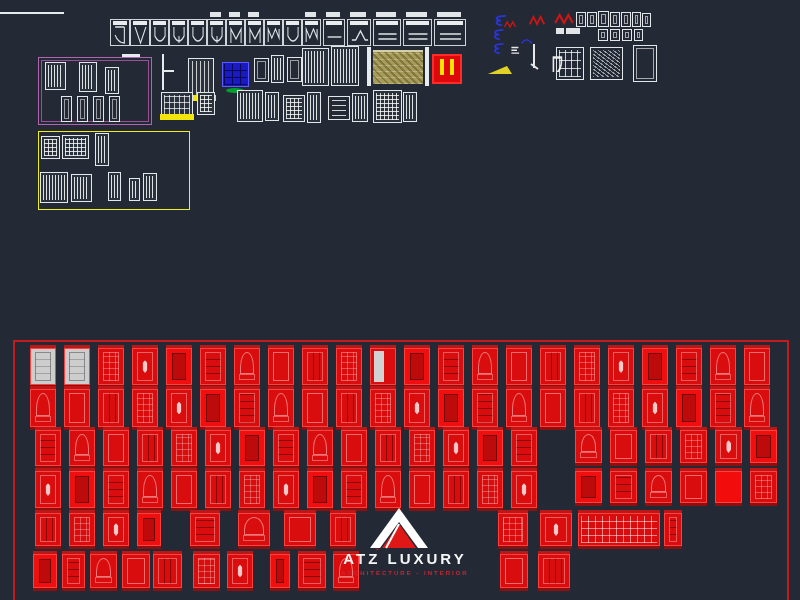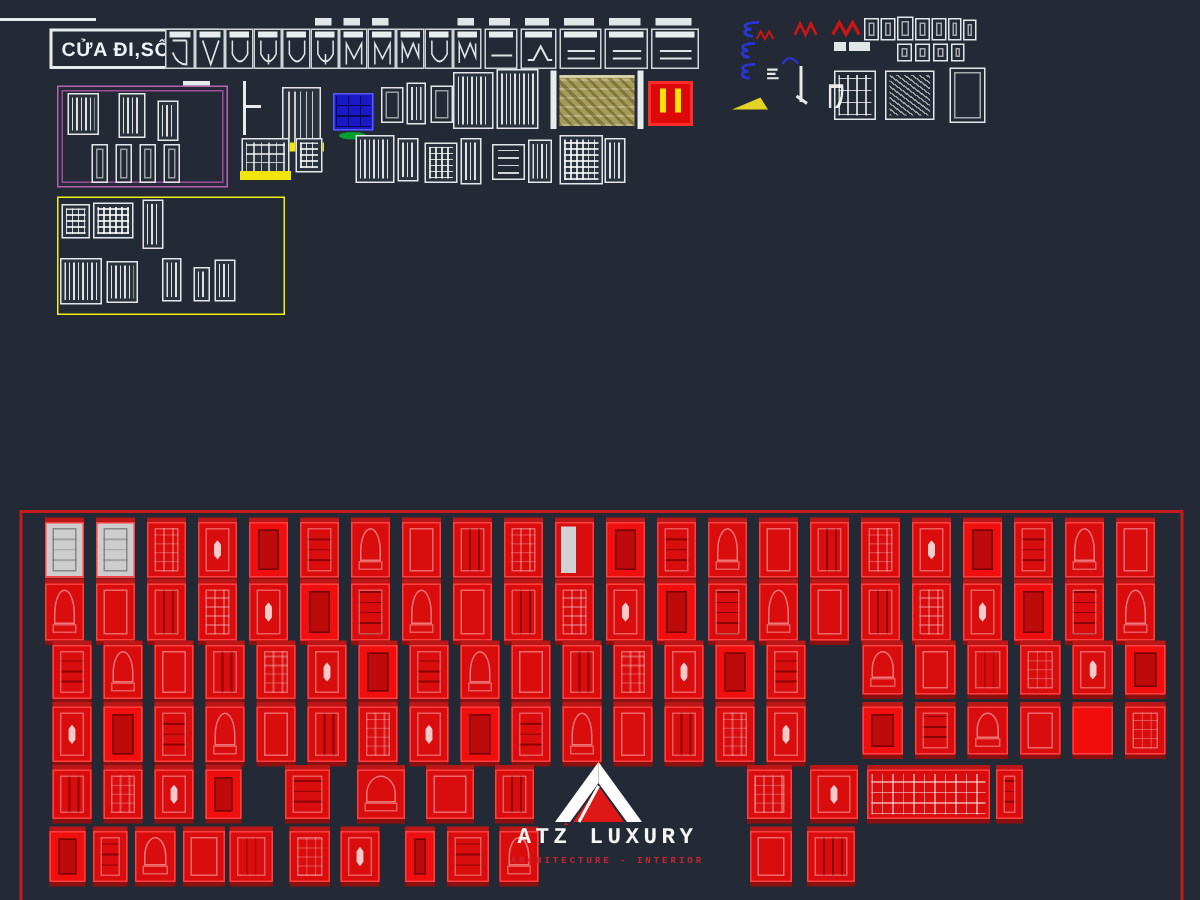--- a/index.html
+++ b/index.html
@@ -94,33 +94,32 @@
   .minidoor{border:1px solid #e4e7ea;box-sizing:border-box;}
   .minidoor::before{content:"";position:absolute;inset:2px;border:1px solid rgba(255,255,255,.6);}
   .panel-grid{border:1px solid #e4e7ea;box-sizing:border-box;}
   .panel-grid::before{content:"";position:absolute;inset:2px;
      background:repeating-linear-gradient(90deg,rgba(255,255,255,.75) 0 1px,transparent 1px 6px),
                 repeating-linear-gradient(0deg,rgba(255,255,255,.75) 0 1px,transparent 1px 8px);}
   .panel-mottle{border:1px solid #e4e7ea;box-sizing:border-box;}
   .panel-mottle::before{content:"";position:absolute;inset:2px;
      background:repeating-linear-gradient(37deg,rgba(255,255,255,.55) 0 1px,transparent 1px 3px);}
   
-  #logo{position:absolute;left:340px;top:498px;width:130px;height:100px;z-index:10;font-family:Liberation Mono, monospace;}
+  #logo{position:absolute;left:340px;top:498px;width:130px;height:100px;z-index:10;}
   #logo svg{position:absolute;left:0;top:0;}
   #logo .lname{position:absolute;left:0;right:0;top:52px;text-align:center;color:#f5f5f5;
       font-size:15px;letter-spacing:3px;font-weight:bold;}
   #logo .ltag{position:absolute;left:0;right:0;top:72px;text-align:center;color:#cf2430;
       font-size:6px;letter-spacing:2px;font-weight:bold;}
 </style>
 </head>
 <body>
 
 <div id="canvas">
   <div class="topline" id="topline" style="left: 0px; top: 12px; width: 64px; height: 2px;"></div>
-  <div class="title-block" id="titleblock" style="left: 33px; top: 19px; width: 113px; height: 27px;">CỬA ĐI,SỐ</div>
 
   <div class="gbox purple" id="purplebox" style="left: 38px; top: 57px; width: 114px; height: 68px;"></div>
   <div class="gbox yellow" id="yellowbox" style="left: 38px; top: 131px; width: 152px; height: 79px;"></div>
   <div class="gbox red" id="redbox" style="left: 13px; top: 340px; width: 776px; height: 268px;"></div>
 
   <div id="logo">
     <svg width="130" height="52" viewBox="0 0 130 52">
       <polygon points="59,26 76,50 42,50" fill="#e01717"></polygon>
       <polygon points="59,10 30,50 40,50 59,24" fill="#ffffff"></polygon>
       <polygon points="59,10 88,50 78,50 59,24" fill="#ffffff"></polygon>

